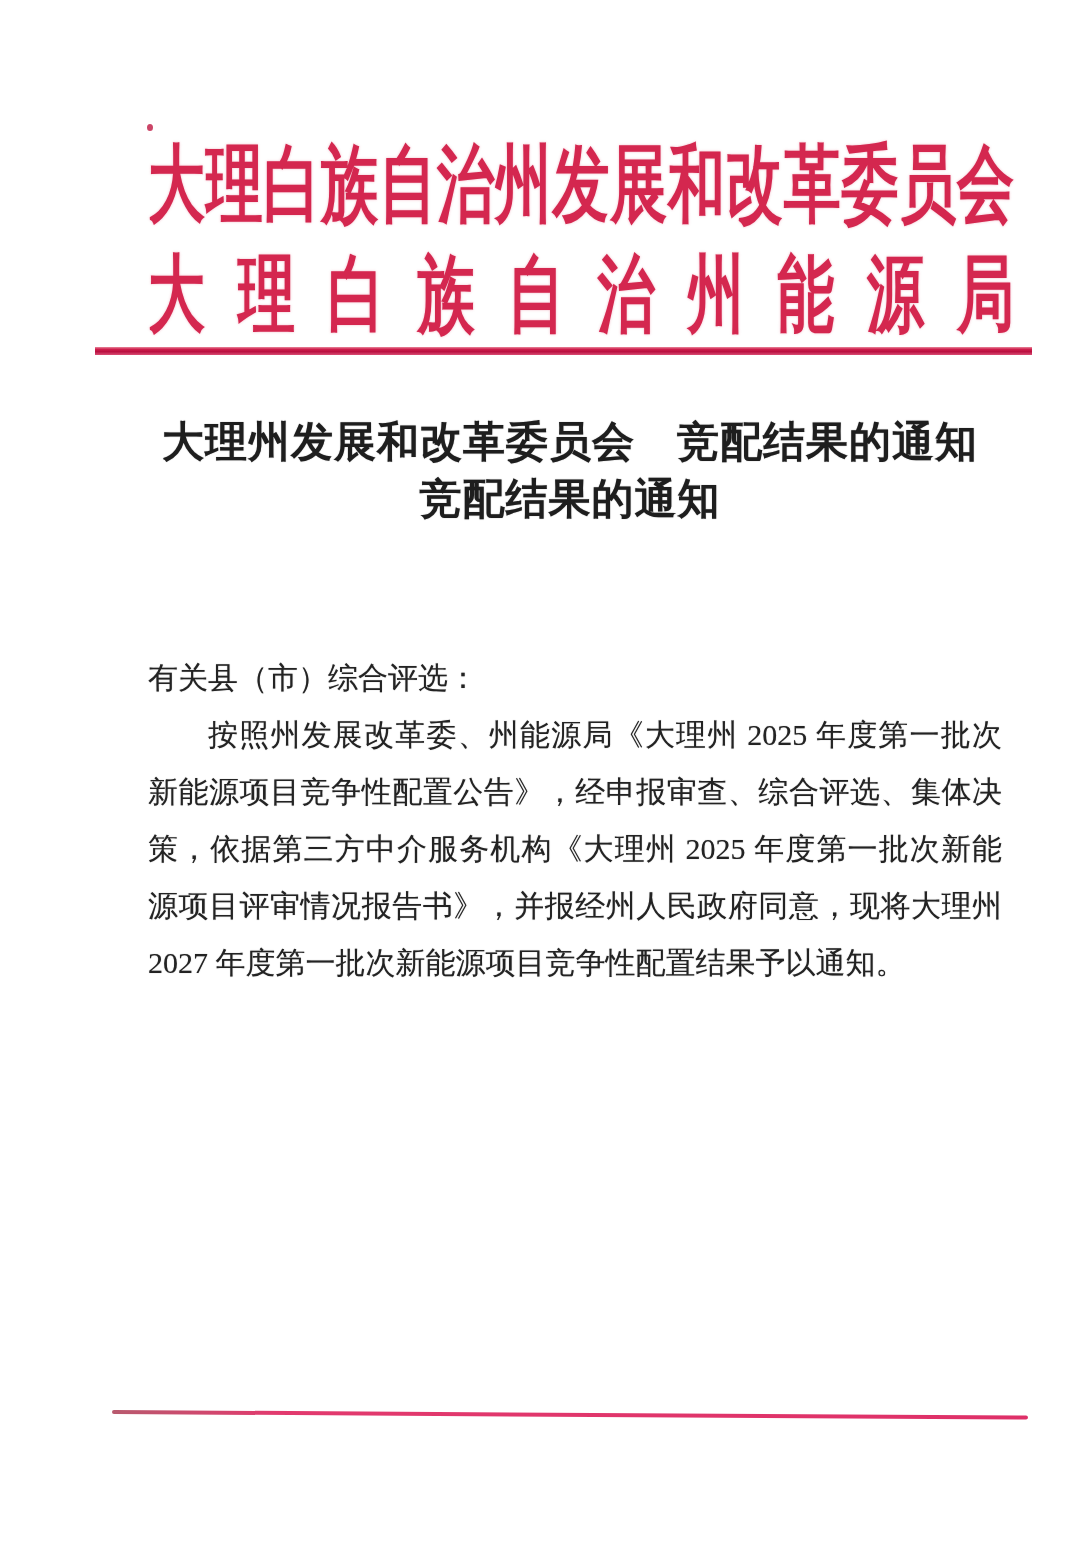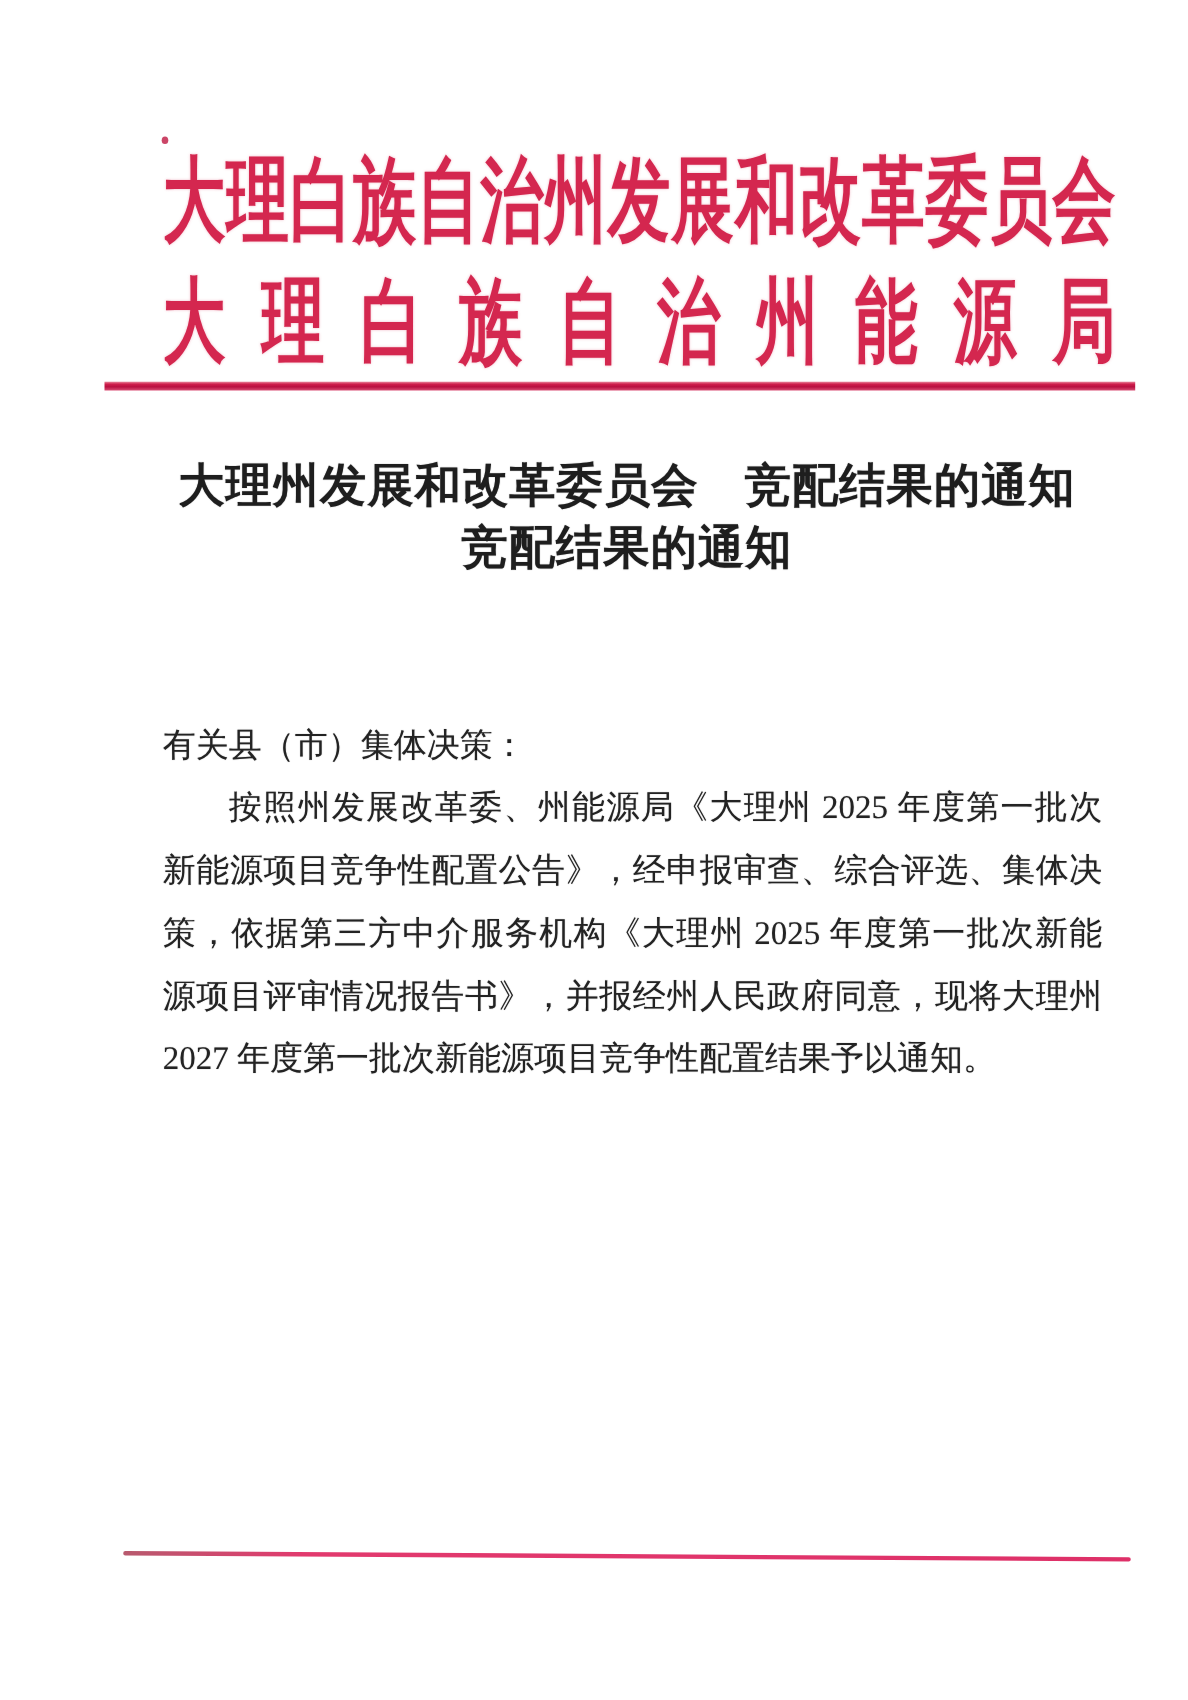--- a/index.html
+++ b/index.html
@@ -120,19 +120,19 @@
 
   <div class="title-block">
     <div class="title-row">
       <span>大理州发展和改革委员会</span>
       <span>竞配结果的通知</span>
     </div>
     <div>竞配结果的通知</div>
   </div>
 
   <div class="body-block">
-    <p class="salutation">有关县（市）集体决策：</p>
+    <p class="salutation">有关县（市）综合评选：</p>
     <p class="para">按照州发展改革委、州能源局《大理州 2025 年度第一批次新能源项目竞争性配置公告》，经申报审查、综合评选、集体决策，依据第三方中介服务机构《大理州 2025 年度第一批次新能源项目评审情况报告书》，并报经州人民政府同意，现将大理州 2027 年度第一批次新能源项目竞争性配置结果予以通知。</p>
   </div>
 
   <div class="bottom-line"></div>
 
 </div>
 
 </body></html>

